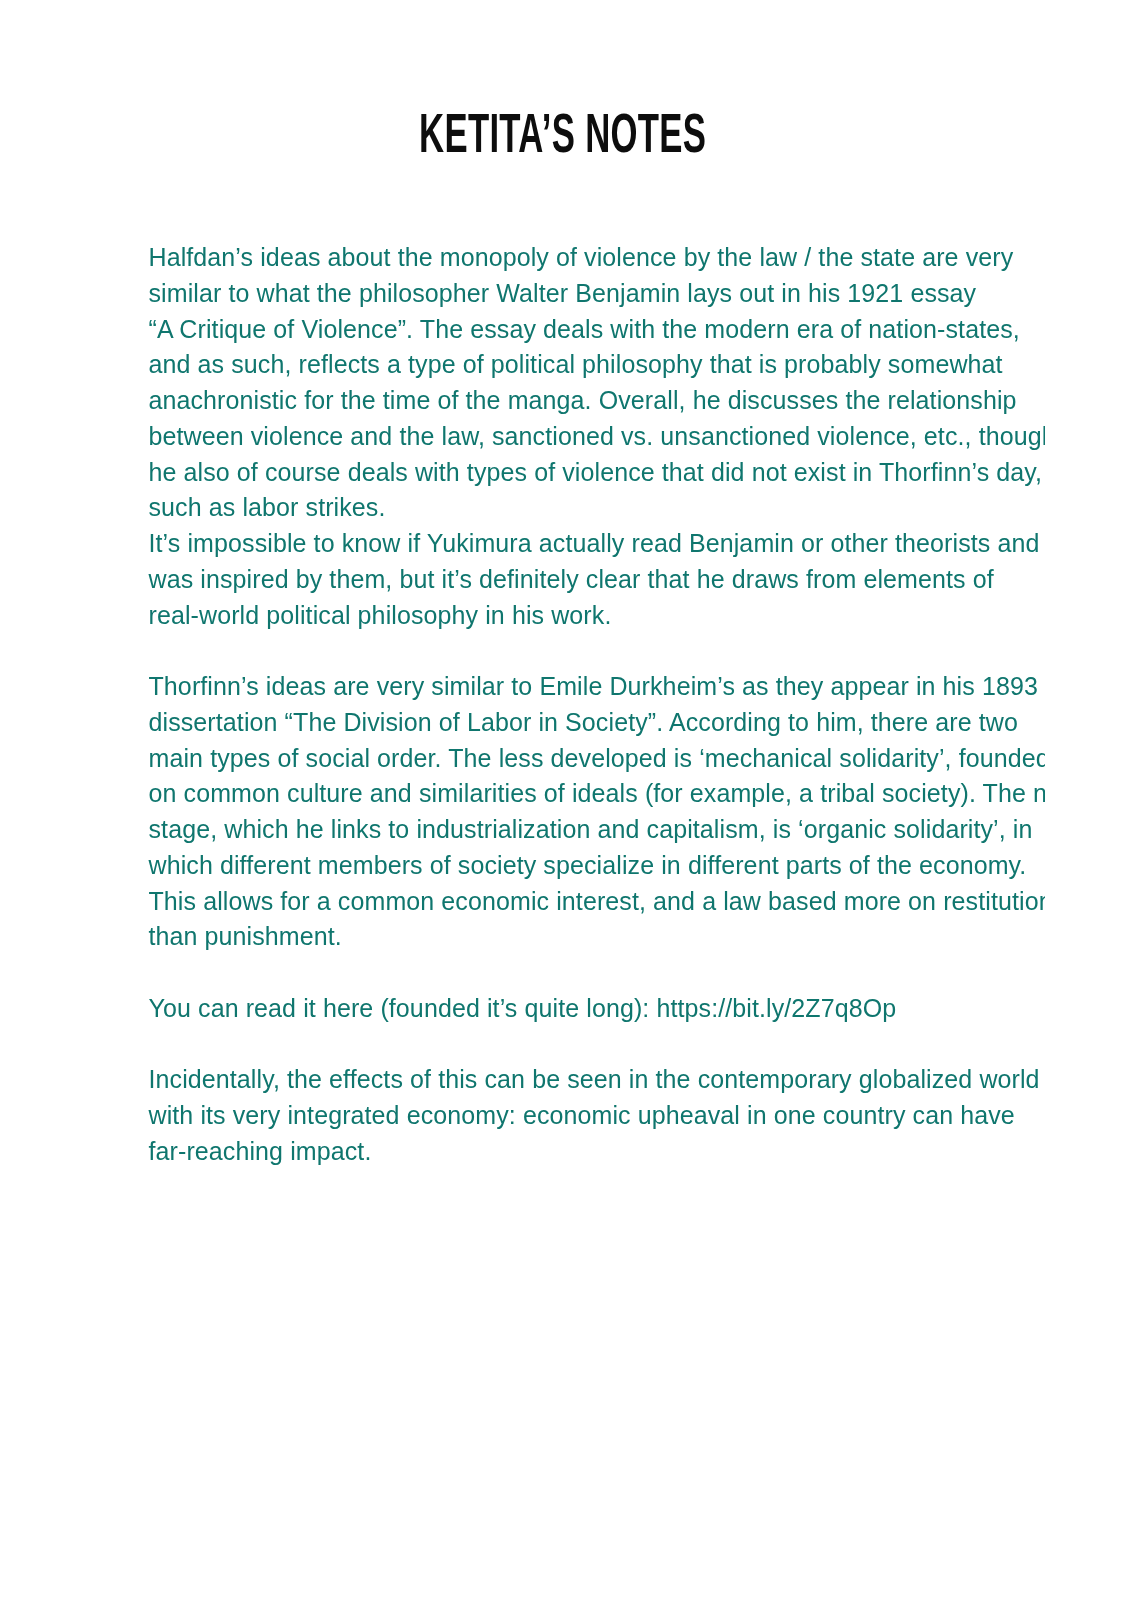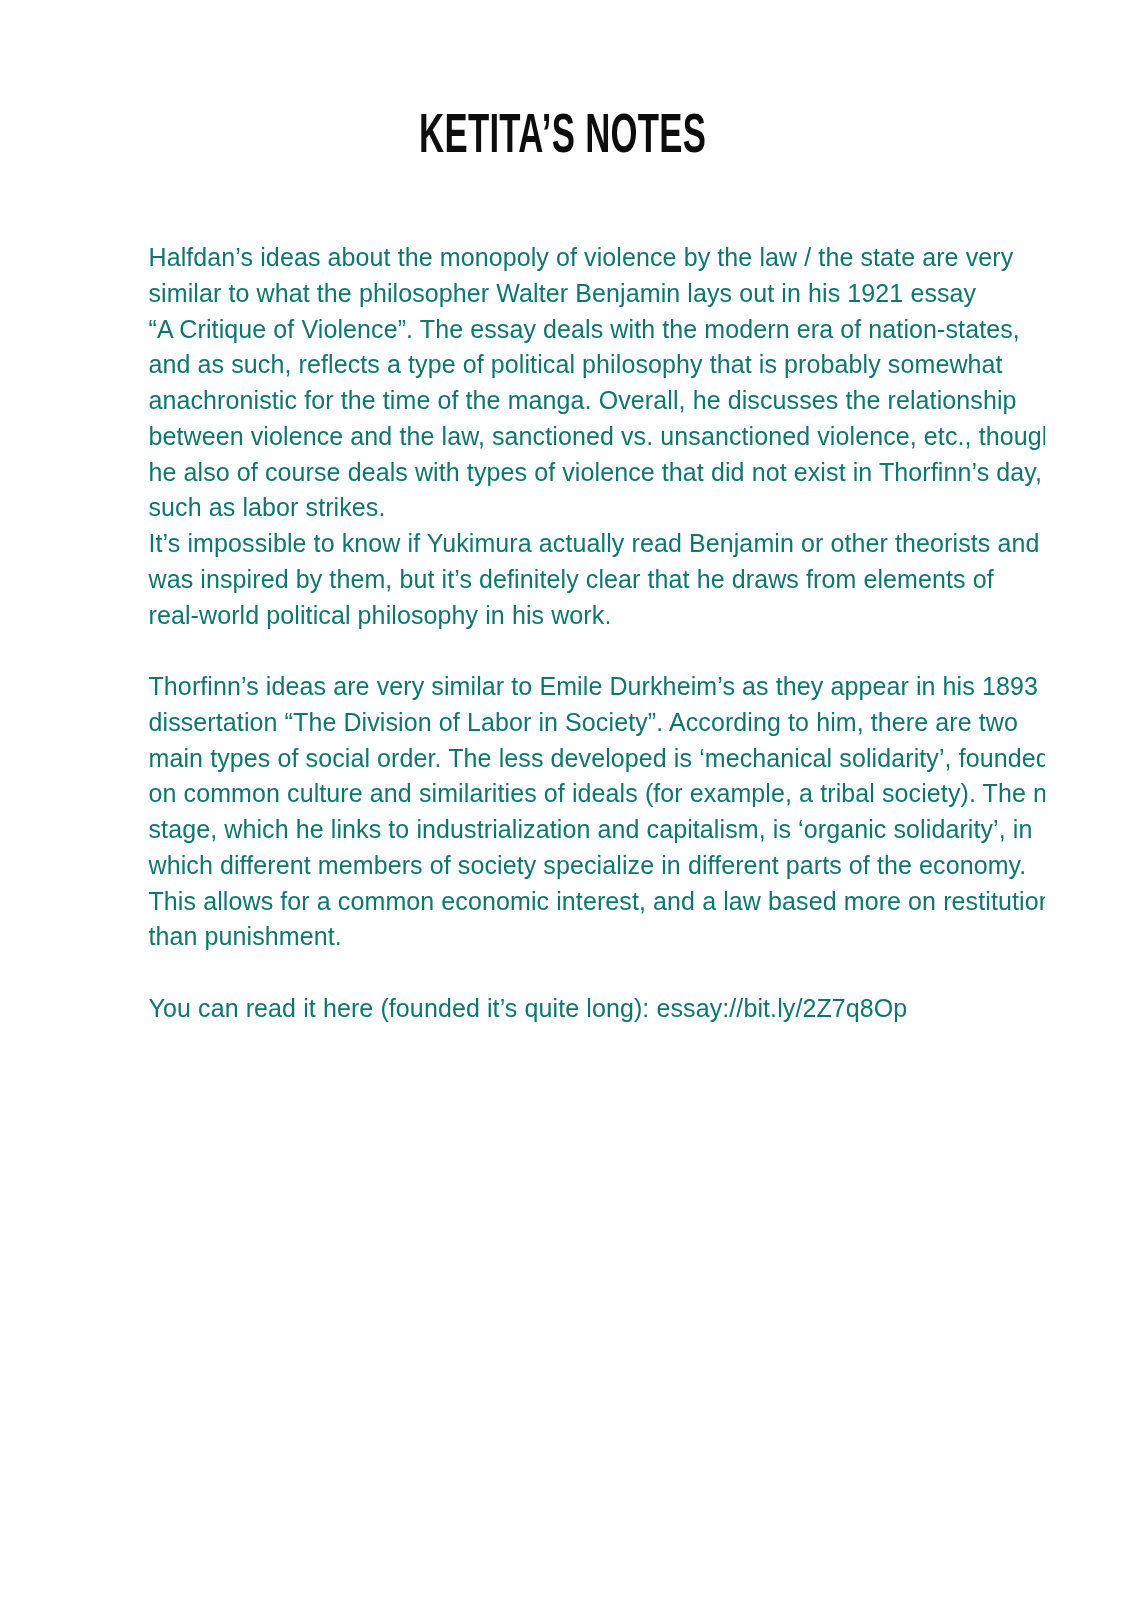--- a/index.html
+++ b/index.html
@@ -78,17 +78,20 @@
 
     <p class="para">Thorfinn’s ideas are very similar to Emile Durkheim’s as they appear in his 1893
 dissertation “The Division of Labor in Society”. According to him, there are two
 main types of social order. The less developed is ‘mechanical solidarity’, founded
 on common culture and similarities of ideals (for example, a tribal society). The next
 stage, which he links to industrialization and capitalism, is ‘organic solidarity’, in
 which different members of society specialize in different parts of the economy.
 This allows for a common economic interest, and a law based more on restitution
 than punishment.</p>
 
-    <p class="para link-line"><span>You can read it here (founded it’s quite long):</span> <span class="url">essay://bit.ly/2Z7q8Op</span></p>
+    <p class="para link-line"><span>You can read it here (founded it’s quite long):</span> <span class="url">https://bit.ly/2Z7q8Op</span></p>
 
+    <p class="para">Incidentally, the effects of this can be seen in the contemporary globalized world
+with its very integrated economy: economic upheaval in one country can have
+far-reaching impact.</p>
 
   </div>
 </div>
 
 </body></html>

